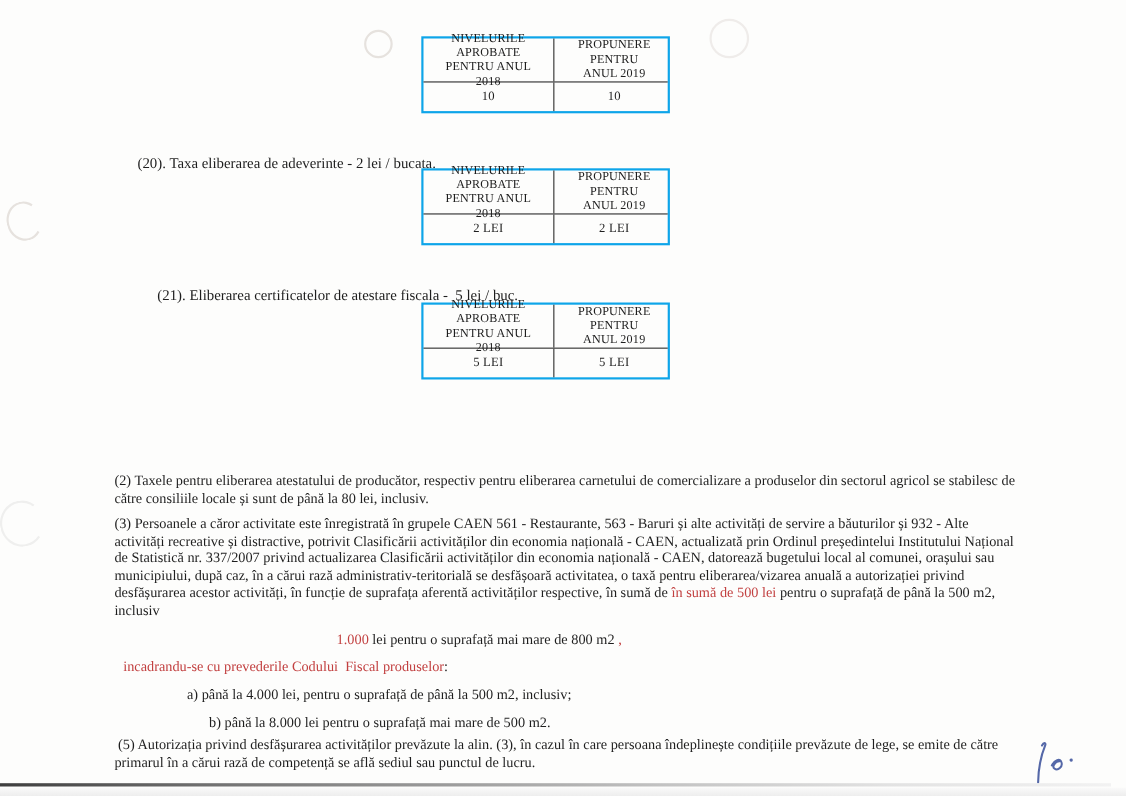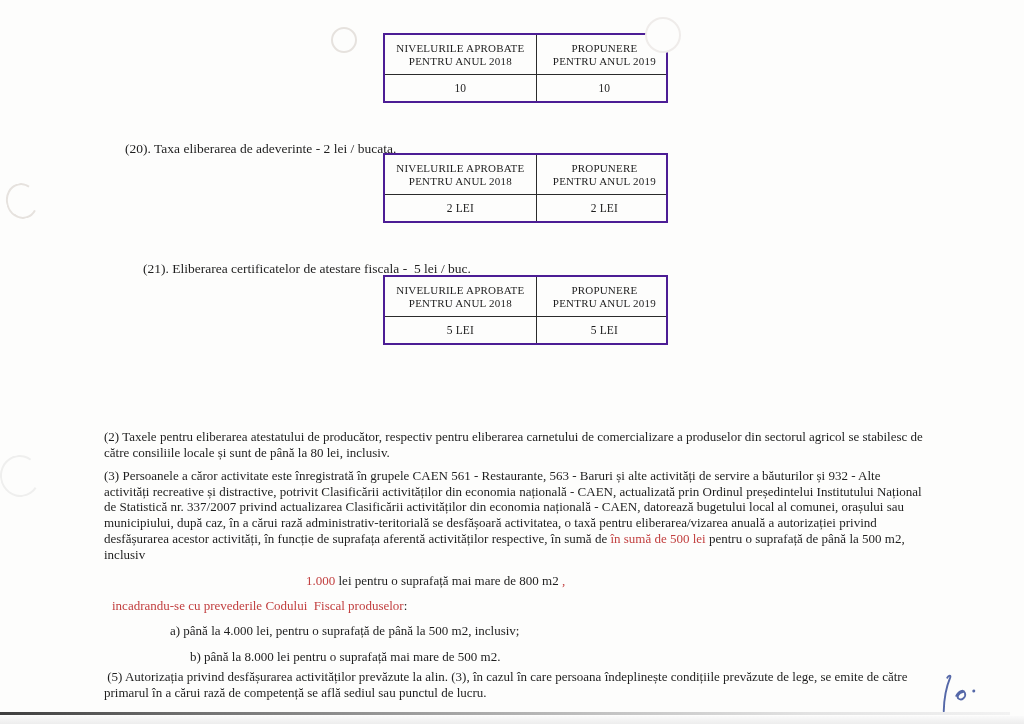--- a/index.html
+++ b/index.html
@@ -13,22 +13,22 @@
   }
   .abs{position:absolute;}
   .t{white-space:pre-wrap;}
   .fee-line{font-size:13.5px;line-height:16px;}
   .body{font-size:13px;line-height:15.7px;width:820px;text-align:left;}
   .heading{font-size:13.5px;font-weight:bold;letter-spacing:.1px;}
   .red{color:#c24040;}
   .black{color:#1e1e1e;}
   
   .fee-table{
-    width:285px;
-    border:2px solid #4c1d95;
+    width:226px;
+    border:2px solid #0ea5e9;
     background:transparent;
     font-size:11px;
     box-sizing:border-box;
     z-index:1;
   }
   .fee-table .row{display:flex;}
   .fee-table .row.head{height:39px;border-bottom:1.5px solid #2b2b2b;}
   .fee-table .row.vals{height:26px;}
   .fee-table .cell{
     display:flex;align-items:center;justify-content:center;

